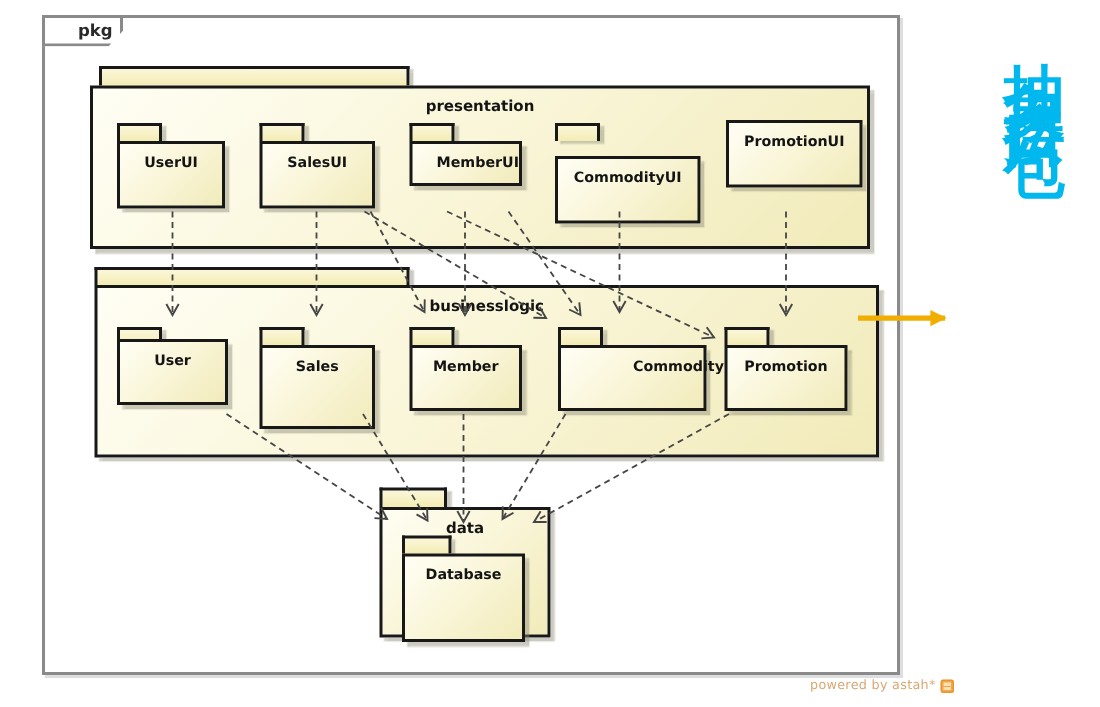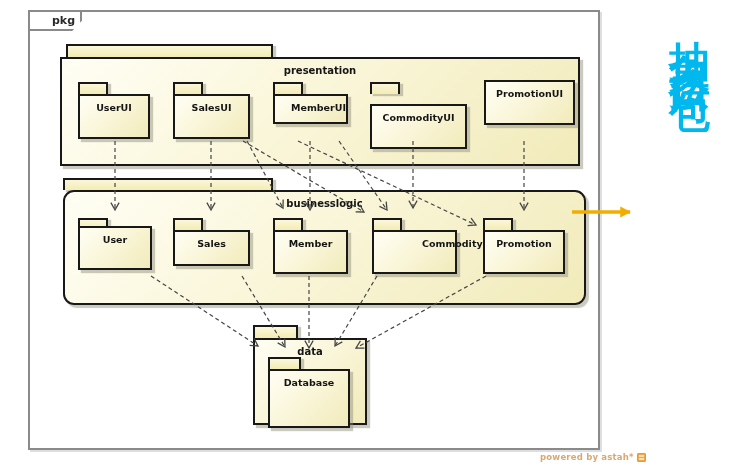--- a/index.html
+++ b/index.html
@@ -44,21 +44,21 @@
     writing-mode:vertical-rl;text-orientation:upright;
     font-size:41px;line-height:1;letter-spacing:13px;
     font-weight:600;color:#00b7ee;
   }
   
   .watermark{
     position:absolute;left:520px;top:451px;height:12px;
     display:flex;align-items:center;gap:3px;
   }
   .watermark .wm-text{
-    font-size:8.5px;font-weight:bold;color:#d8a873;letter-spacing:.2px;padding-left:20px;
+    font-size:8.5px;font-weight:normal;color:#d8a873;letter-spacing:.2px;padding-left:20px;
   }
   .wm-icon{
     width:9px;height:9px;border-radius:2px;background:#f2a74b;
     box-shadow:inset 0 0 0 1px #e89733;position:relative;
   }
   .wm-icon:after{
     content:"";position:absolute;left:2px;top:2px;width:5px;height:5px;
     background:linear-gradient(180deg,#ffe0b0 0 2px,#f2a74b 2px 3px,#ffe0b0 3px 5px);
   }
 </style>
@@ -96,41 +96,41 @@
   <div class="pk-body" style="left:370px;top:104px;width:97px;height:45px;">
     <span class="pk-label lbl-sub">CommodityUI</span>
   </div>
 
   <div class="pk-tab" style="left:484px;top:82px;width:30px;height:12px;"></div>
   <div class="pk-body" style="left:484px;top:80px;width:91px;height:45px;">
     <span class="pk-label lbl-sub">PromotionUI</span>
   </div>
 
   <div class="pk-tab" style="left:63px;top:178px;width:210px;height:12px;"></div>
-  <div class="pk-body" style="left:63px;top:190px;width:523px;height:115px;border-radius:11px;">
+  <div class="pk-body" style="left:63px;top:190px;width:523px;height:115px;">
     <span class="pk-label lbl-big">businesslogic</span>
   </div>
 
   <div class="pk-tab" style="left:78px;top:218px;width:30px;height:12px;"></div>
   <div class="pk-body" style="left:78px;top:226px;width:74px;height:44px;">
     <span class="pk-label lbl-sub">User</span>
   </div>
 
   <div class="pk-tab" style="left:173px;top:218px;width:30px;height:12px;"></div>
-  <div class="pk-body" style="left:173px;top:230px;width:77px;height:36px;">
+  <div class="pk-body" style="left:173px;top:230px;width:77px;height:56px;">
     <span class="pk-label lbl-sub">Sales</span>
   </div>
 
   <div class="pk-tab" style="left:273px;top:218px;width:30px;height:12px;"></div>
   <div class="pk-body" style="left:273px;top:230px;width:75px;height:44px;">
     <span class="pk-label lbl-sub">Member</span>
   </div>
 
   <div class="pk-tab" style="left:372px;top:218px;width:30px;height:12px;"></div>
-  <div class="pk-body" style="left:372px;top:230px;width:85px;height:44px;padding-left:48px;">
+  <div class="pk-body" style="left:372px;top:230px;width:99px;height:44px;padding-left:48px;">
     <span class="pk-label lbl-sub">Commodity</span>
   </div>
 
   <div class="pk-tab" style="left:483px;top:218px;width:30px;height:12px;"></div>
   <div class="pk-body" style="left:483px;top:230px;width:82px;height:44px;">
     <span class="pk-label lbl-sub">Promotion</span>
   </div>
 
   <div class="pk-tab" style="left:253px;top:325px;width:45px;height:13px;"></div>
   <div class="pk-body" style="left:253px;top:338px;width:114px;height:87px;">

